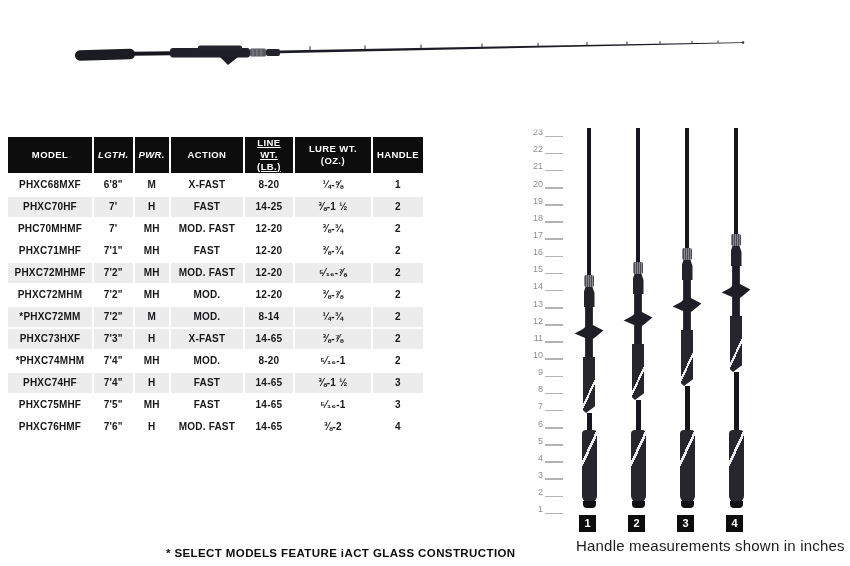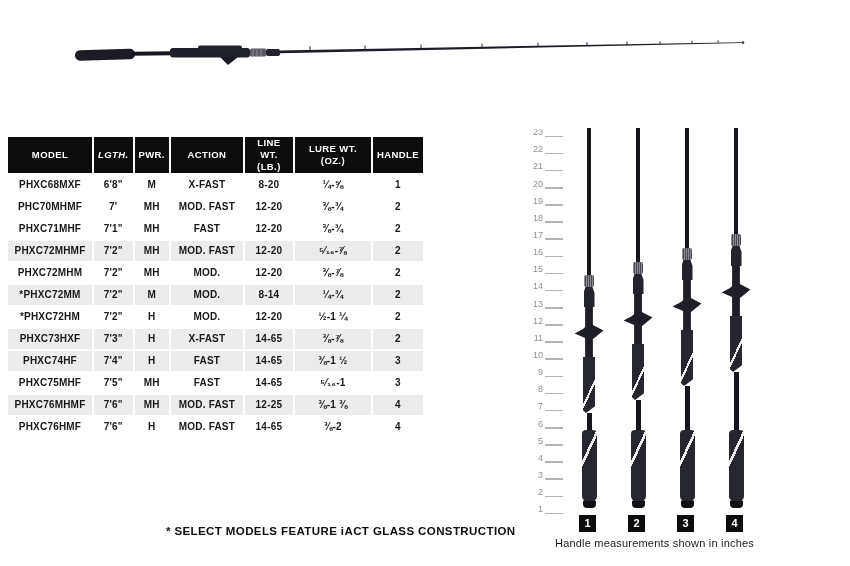--- a/index.html
+++ b/index.html
@@ -17,26 +17,26 @@
     background:#0d0d0d; color:#fff; font-size:9.5px; font-weight:bold;
     letter-spacing:.4px; text-align:center; vertical-align:middle;
     height:28px; padding:0 4px; white-space:pre-line; line-height:1.25;
   }
   table.spec td {
     font-size:10px; font-weight:bold; color:#17171a; text-align:center;
     height:20px; padding:0 4px; letter-spacing:.2px; white-space:nowrap;
   }
   table.spec tr.even td { background:#fff; }
   table.spec tr.odd  td { background:#ececec; }
-  .col-model{width:84px;margin-top:36px;} .col-lgth{width:38px;font-style:italic;} .col-pwr{width:34px;}
-  .col-action{width:72px;} .col-line{width:48px;} .col-lure{width:76px;} .col-handle{width:50px;}
+  .col-model{width:84px;margin-top:36px;} .col-lgth{width:38px;font-style:italic;} .col-pwr{width:34px;font-style:italic;}
+  .col-action{width:72px;} .col-line{width:48px;text-decoration:underline;} .col-lure{width:76px;} .col-handle{width:50px;}
 
   
   .footnote {
-    position:absolute; left:166px; top:525px; font-size:11.5px; font-weight:bold;
+    position:absolute; left:166px; top:547px; font-size:11.5px; font-weight:bold;
     color:#0d0d0d; letter-spacing:.4px; white-space:nowrap;
   }
 
   
   .ruler { position:absolute; left:527px; top:120px; width:40px; }
   .ruler-mark { display:flex; align-items:flex-end; height:17.15px; }
   .ruler-mark .num {
     width:16px; text-align:right; font-size:9px; line-height:9px;
     color:#8f8f8f; letter-spacing:0; font-weight:normal;
   }
@@ -61,21 +61,21 @@
             border-radius:4px 4px 6px 6px;
             background-image:linear-gradient(115deg,transparent 30%,#ececec 30%,#ececec 36%,transparent 36%); }
   .h-cap { left:8.5px; width:13px; height:7px; bottom:0; background:#0f0f14; border-radius:0 0 4px 4px; }
 
   
   .handle-badge {
     position:absolute; top:515px; width:17px; height:17px; background:#0d0d0d;
     color:#fff; font-size:11px; font-weight:bold; text-align:center; line-height:17px;
   }
   .handle-caption {
-    position:absolute; left:547px; top:537px; font-size:11px; color:#1c1c1c;
+    position:absolute; left:568px; top:537px; font-size:15px; color:#1c1c1c;
     letter-spacing:.2px; white-space:nowrap;padding-left:8px;
   }
 </style>
 </head>
 <body>
 
 <div class="page">
 
   <svg class="rod-svg" width="690" height="46" viewBox="0 0 690 46">
 
@@ -132,20 +132,29 @@
       <tbody id="spec-body">
           <tr class="even">
             <td>PHXC68MXF</td>
             <td>6'8"</td>
             <td>M</td>
             <td>X-FAST</td>
             <td>8-20</td>
             <td>¼-⅝</td>
             <td>1</td>
           </tr>
+          <tr class="odd">
+            <td>PHXC70HF</td>
+            <td>7'</td>
+            <td>H</td>
+            <td>FAST</td>
+            <td>14-25</td>
+            <td>⅜-1 ½</td>
+            <td>2</td>
+          </tr>
           <tr class="even">
             <td>PHC70MHMF</td>
             <td>7'</td>
             <td>MH</td>
             <td>MOD. FAST</td>
             <td>12-20</td>
             <td>⅜-¾</td>
             <td>2</td>
           </tr>
           <tr class="even">
@@ -177,64 +186,55 @@
           </tr>
           <tr class="odd">
             <td>*PHXC72MM</td>
             <td>7'2"</td>
             <td>M</td>
             <td>MOD.</td>
             <td>8-14</td>
             <td>¼-¾</td>
             <td>2</td>
           </tr>
-          <tr class="even">
-            <td>*PHXC72HM</td>
-            <td>7'2"</td>
-            <td>H</td>
-            <td>MOD.</td>
-            <td>12-20</td>
-            <td>½-1 ¼</td>
-            <td>2</td>
-          </tr>
           <tr class="odd">
             <td>PHXC73HXF</td>
             <td>7'3"</td>
             <td>H</td>
             <td>X-FAST</td>
             <td>14-65</td>
             <td>⅜-⅞</td>
+            <td>2</td>
+          </tr>
+          <tr class="even">
+            <td>*PHXC74MHM</td>
+            <td>7'4"</td>
+            <td>MH</td>
+            <td>MOD.</td>
+            <td>8-20</td>
+            <td>⁵⁄₁₆-1</td>
             <td>2</td>
           </tr>
           <tr class="odd">
             <td>PHXC74HF</td>
             <td>7'4"</td>
             <td>H</td>
             <td>FAST</td>
             <td>14-65</td>
             <td>⅜-1 ½</td>
             <td>3</td>
           </tr>
           <tr class="even">
             <td>PHXC75MHF</td>
             <td>7'5"</td>
             <td>MH</td>
             <td>FAST</td>
             <td>14-65</td>
             <td>⁵⁄₁₆-1</td>
             <td>3</td>
-          </tr>
-          <tr class="odd">
-            <td>PHXC76MHMF</td>
-            <td>7'6"</td>
-            <td>MH</td>
-            <td>MOD. FAST</td>
-            <td>12-25</td>
-            <td>⅜-1 ⅜</td>
-            <td>4</td>
           </tr>
           <tr class="even">
             <td>PHXC76HMF</td>
             <td>7'6"</td>
             <td>H</td>
             <td>MOD. FAST</td>
             <td>14-65</td>
             <td>⅜-2</td>
             <td>4</td>
           </tr>

